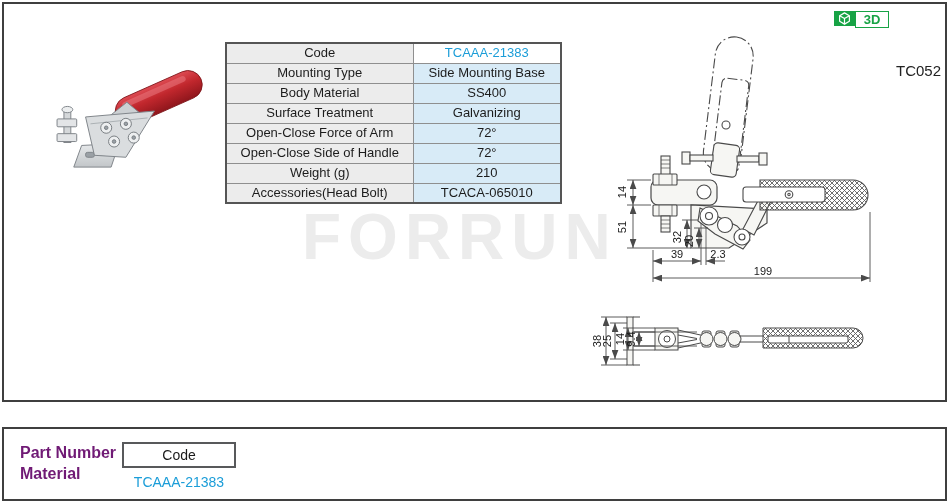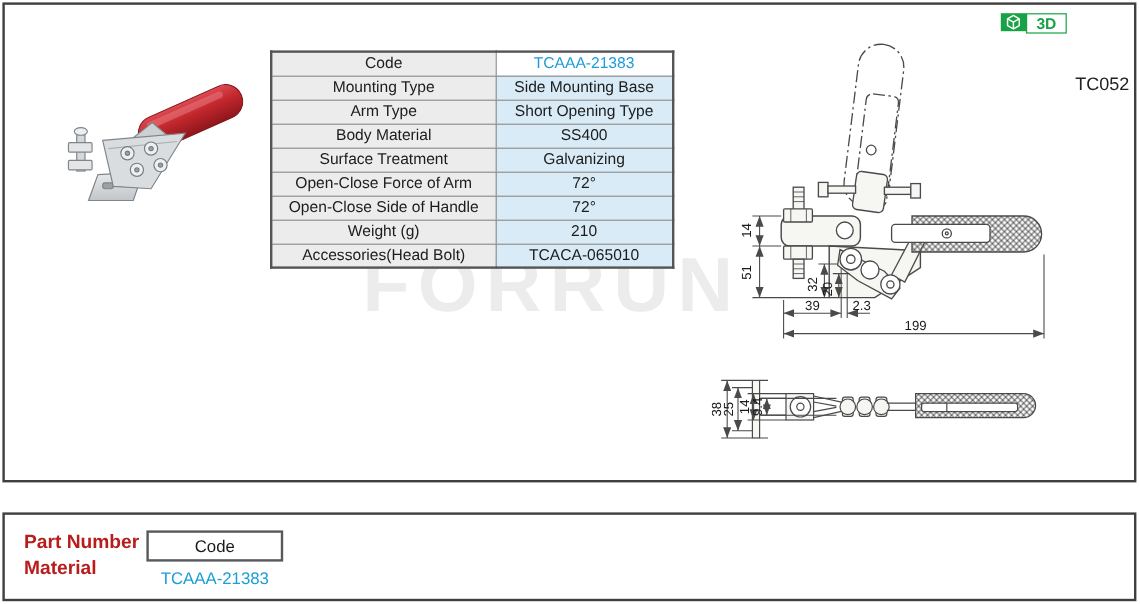--- a/index.html
+++ b/index.html
@@ -42,21 +42,21 @@
 
   
   .side-drawing{position:absolute;left:597px;top:28px;width:300px;height:268px;z-index:1;}
   .plan-drawing{position:absolute;left:593px;top:296px;width:300px;height:92px;z-index:1;}
   svg text{font-family:"Liberation Sans","DejaVu Sans",sans-serif;}
 
   
   .pn-panel{position:absolute;left:2px;top:427px;width:945px;height:74px;
     border:2px solid var(--border-dark);background:#fff;}
   .pn-title{position:absolute;left:16px;top:13px;font-size:16px;font-weight:700;
-    color:#b91c1c;line-height:21px;}
+    color:#701a75;line-height:21px;}
   .pn-codebox{position:absolute;left:118px;top:13px;width:114px;height:26px;
     border:2px solid #58595b;display:flex;align-items:center;justify-content:center;
     font-size:14px;color:#1a1a1a;background:#fff;}
   .pn-codeval{position:absolute;left:118px;top:45px;width:114px;text-align:center;
     font-size:14px;color:var(--accent-blue);cursor:pointer;}
 </style>
 </head>
 <body>
 
 <div class="page">
@@ -107,24 +107,20 @@
 
   <table class="spec">
     <tbody>
         <tr>
           <td class="lbl">Code</td>
           <td class="val accent">TCAAA-21383</td>
         </tr>
         <tr>
           <td class="lbl">Mounting Type</td>
           <td class="val">Side Mounting Base</td>
-        </tr>
-        <tr>
-          <td class="lbl">Arm Type</td>
-          <td class="val">Short Opening Type</td>
         </tr>
         <tr>
           <td class="lbl">Body Material</td>
           <td class="val">SS400</td>
         </tr>
         <tr>
           <td class="lbl">Surface Treatment</td>
           <td class="val">Galvanizing</td>
         </tr>
         <tr>

